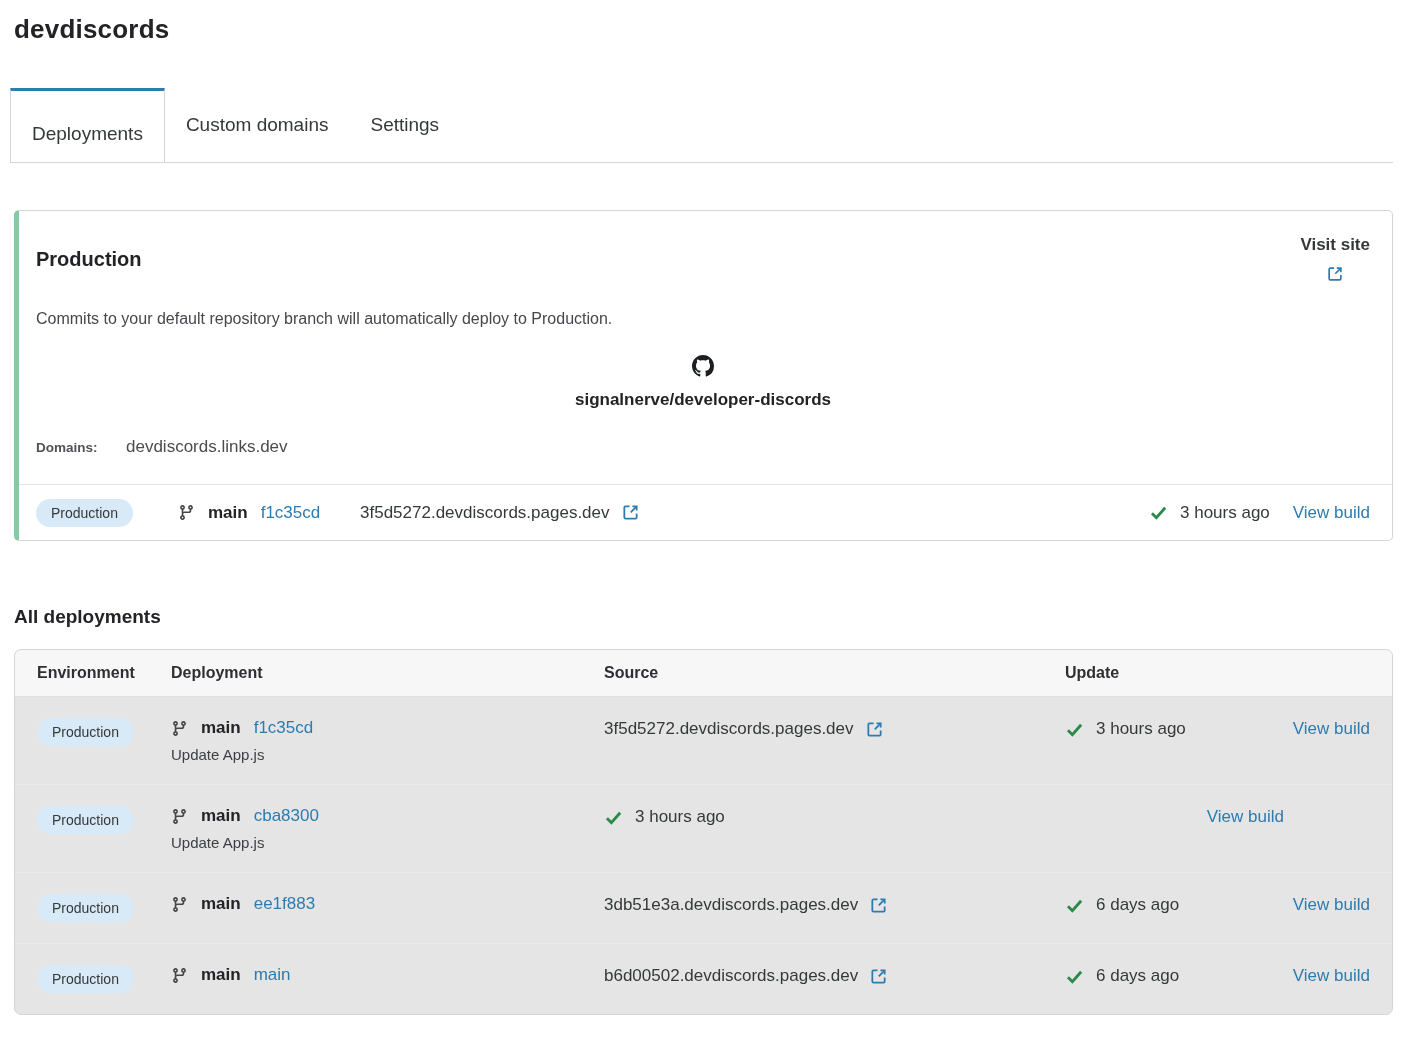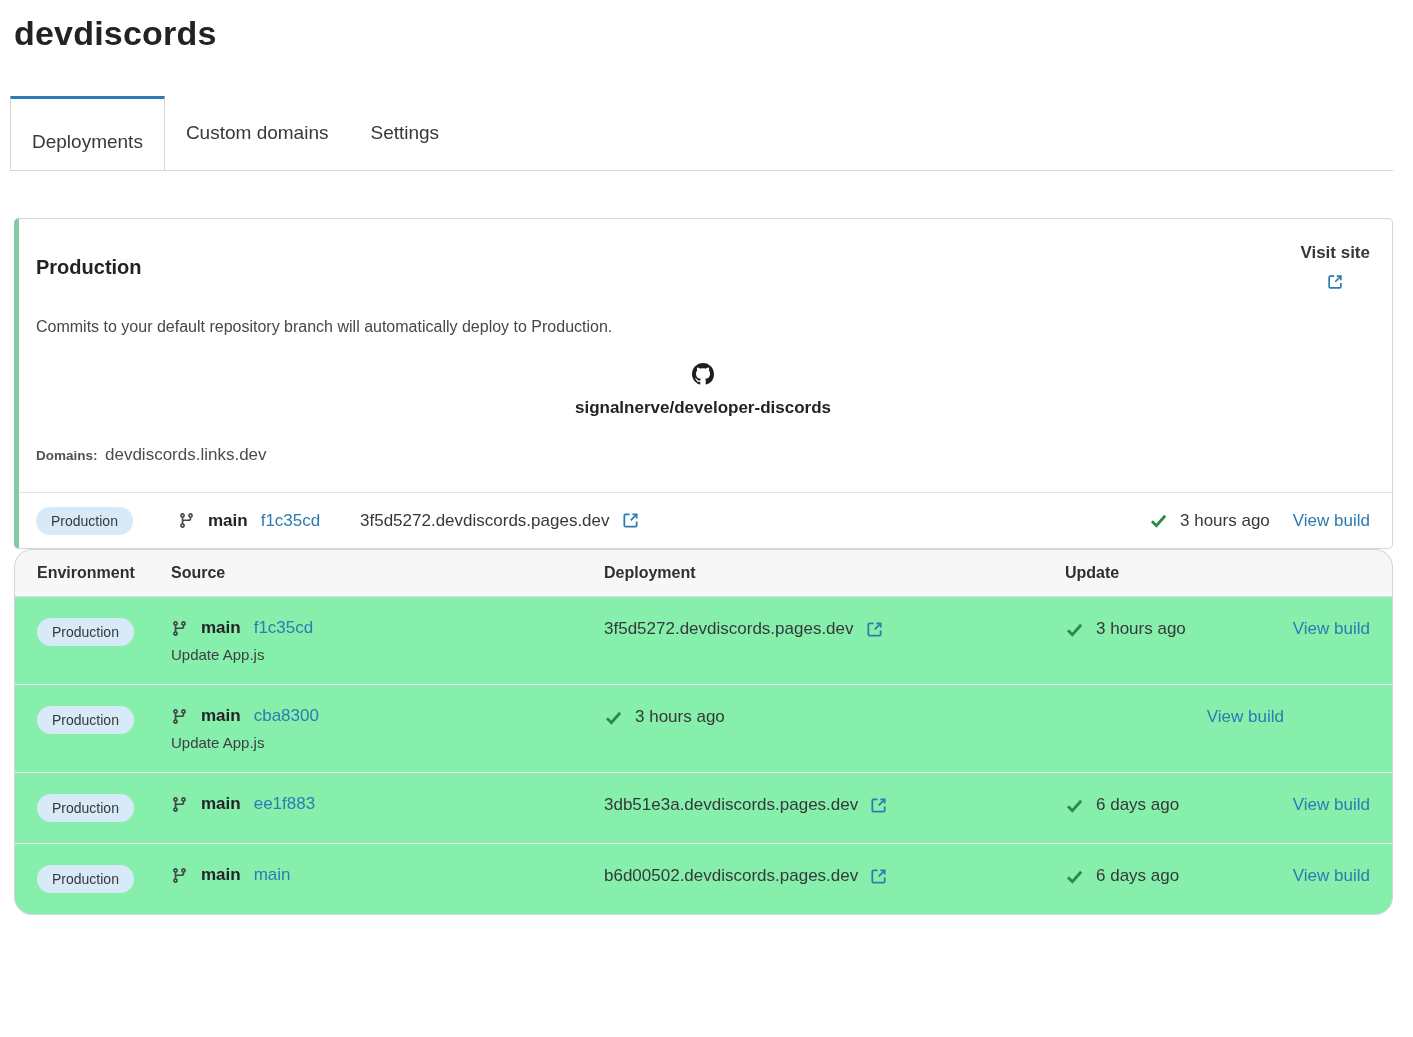--- a/index.html
+++ b/index.html
@@ -4,21 +4,21 @@
 <style>
   * { box-sizing: border-box; }
   html,body { margin:0; padding:0; background:#fff; }
   body {
     font-family: "Liberation Sans", "DejaVu Sans", sans-serif;
     color:#36393a;
     width:1413px;
   }
   .page { padding: 10px 20px 28px 14px; }
 
-  h1.page-title { font-size:34px; font-weight:700; color:#232327; margin:4px 0 0 0; letter-spacing:0.2px; }
+  h1.page-title { font-size:26px; font-weight:700; color:#232327; margin:4px 0 0 0; letter-spacing:0.2px; }
 
   
   .tabstrip { display:flex; border-bottom:1px solid #d5d5d7; margin-top:43px; margin-left:-4px; }
   .tab {
     padding:16px 21px; height:74px; display:flex; align-items:center;
     font-size:19px; color:#36393a; cursor:pointer; background:transparent;
   }
   .tab.active {
     border:1px solid #d5d5d7; border-top:3px solid #2c7cb0; border-bottom:none;
     background:#fff; margin-bottom:-1px; padding-bottom:1px; border-radius:1px 1px 0 0;
@@ -31,21 +31,21 @@
     border-radius:5px; background:#fff;
   }
   .card-body { padding:24px 22px 27px 17px; }
   .card-head { display:flex; justify-content:space-between; align-items:center; }
   .card-head h2 { font-size:20px; font-weight:700; color:#232327; margin:0; }
   .visit { display:inline-flex; align-items:center; gap:10px; font-size:17px; font-weight:700; color:#36393a; cursor:pointer; text-decoration:none;flex-direction:column; }
   .desc { margin:27px 0 0 0; font-size:16px; color:#46474c; }
   .repo-row { margin-top:27px; display:flex; align-items:center; gap:13px;flex-direction:column; }
   .repo-name { font-size:17px; font-weight:700; color:#232327; }
   .domains-row { margin-top:27px; display:flex; align-items:baseline; }
-  .domains-label { font-size:13.5px; font-weight:700; color:#515257; width:69px; }
+  .domains-label { font-size:13.5px; font-weight:700; color:#515257; width:90px; }
   .domain-value { font-size:17px; color:#4b4c51; }
 
   .card-footer {
     border-top:1px solid #e5e5e7;
     padding:13px 22px 13px 17px;
     display:flex; align-items:center; min-height:56px;
   }
   .f-badge { width:142px; }
   .f-source { width:182px; display:flex; align-items:center; gap:13px; }
   .f-dep { display:flex; align-items:center; gap:11px; font-size:17px; color:#36393a; }
@@ -55,21 +55,21 @@
     display:inline-block; background:#d8eaf8; color:#36393a;
     border-radius:15px; padding:5px 15px; font-size:14px; line-height:18px; white-space:nowrap;
   }
   .branch-name { font-size:17px; font-weight:700; color:#232327; }
   a.link { color:#2c7cb0; text-decoration:none; font-size:17px; cursor:pointer; }
   .status-group { display:flex; align-items:center; gap:12px; font-size:17px; color:#36393a; }
 
   
   .section-title { font-size:19px; font-weight:700; color:#232327; margin:65px 0 21px 0; }
 
-  .table { border:1px solid #d5d5d7; border-radius:18px; background:#86efac; overflow:hidden; }
+  .table { border:1px solid #d5d5d7; border-radius:7px; background:#e5e5e5; overflow:hidden; }
   .thead {
     display:grid; grid-template-columns:134px 433px 461px 219px 1fr;
     padding:14px 22px; background:#f7f7f8; border-bottom:1px solid #e0e0e2;
     font-size:16px; font-weight:700; color:#2e2f33;
   }
   .trow {
     display:grid; grid-template-columns:134px 433px 461px 219px 1fr;
     padding:21px 22px 21px; border-bottom:1px solid #ebebed; align-items:start;
   }
   .trow:last-child { border-bottom:none; }
@@ -155,26 +155,27 @@
                 <path d="M2.5 8.7 6.2 12.4 13.6 4" stroke="#2b8a4a" stroke-width="2.4"></path>
               </svg>
           </span>
           <span>3 hours ago</span>
         </span>
         <a class="link">View build</a>
       </div>
     </div>
   </section>
 
+  <h2 class="section-title">All deployments</h2>
 
   <div class="table">
     <div class="thead">
       <div>Environment</div>
+      <div>Deployment</div>
       <div>Source</div>
-      <div>Deployment</div>
       <div>Update</div>
       <div></div>
     </div>
 
     <div class="trow">
       <div class="cell-env"><span class="badge">Production</span></div>
       <div class="cell-source">
         <div class="source-line">
           <span class="icon">
               <svg width="17" height="17" viewBox="0 0 16 16">

